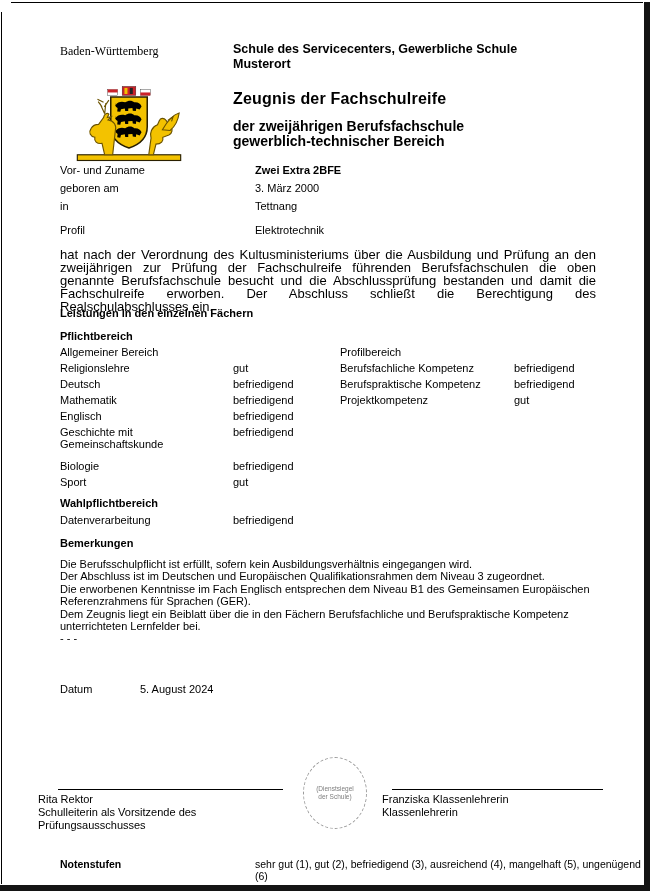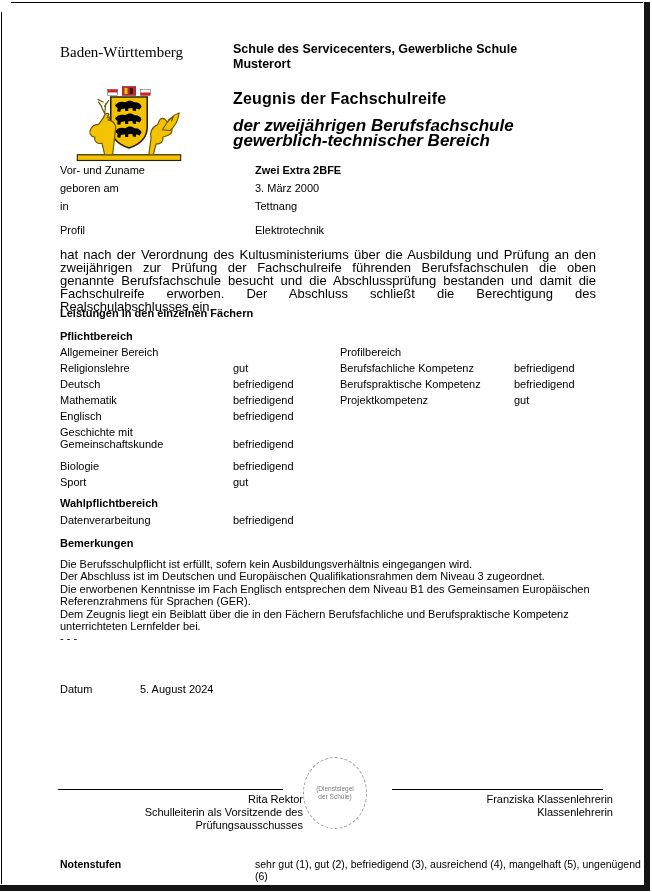--- a/index.html
+++ b/index.html
@@ -10,52 +10,52 @@
   
   .b-top{position:absolute;top:2px;left:11px;right:9px;height:1px;background:#000;}
   .b-left{position:absolute;left:1px;top:12px;bottom:8px;width:1px;background:#000;}
   .b-right{position:absolute;top:2px;right:2px;bottom:1px;width:6px;background:#141414;}
   .b-bottom{position:absolute;left:0;right:2px;bottom:1px;height:6px;background:#141414;}
 
   .abs{position:absolute;}
   .bold{font-weight:bold;}
   .pre{white-space:pre-line;}
 
-  .brand{left:60px;top:44px;font-family:"Liberation Serif",serif;font-size:15px;}
+  .brand{left:60px;top:44px;font-family:"Liberation Serif",serif;font-size:12px;}
   .arms{left:72px;top:84px;width:114px;height:80px;}
   .school{left:233px;top:42px;font-size:12.5px;font-weight:bold;line-height:15px;width:380px;}
   .title{left:233px;top:90px;font-size:16px;font-weight:bold;letter-spacing:.2px;}
-  .subtitle{left:233px;top:119px;font-size:17px;font-weight:bold;line-height:14.5px;font-style:italic;}
+  .subtitle{left:233px;top:119px;font-size:14px;font-weight:bold;line-height:14.5px;}
 
   .kv{position:absolute;left:60px;display:flex;font-size:11px;line-height:12px;gap:22px;}
   .kv .k{width:173px;flex:none;}
   .kv.datum .k{width:58px;}
 
   .para{left:60px;top:249px;width:536px;font-size:13px;line-height:12.9px;text-align:justify;}
 
   .h-sec{left:60px;font-size:11px;font-weight:bold;}
 
   .gcol{position:absolute;top:346px;font-size:11px;}
   .gcol.left{left:60px;width:280px;}
   .gcol.right{left:340px;width:266px;}
   .gcol .hdr{line-height:12px;margin-bottom:4px;}
   .grow{display:flex;line-height:12px;margin-bottom:4px;align-items:flex-start;}
   .grow .subj{width:173px;flex:none;}
   .gcol.right .grow .subj{width:174px;}
-  .grow.wrap2{margin-bottom:10px;align-items:flex-end;}
+  .grow.wrap2{margin-bottom:10px;}
 
   .wahl{left:60px;top:497px;font-size:11px;}
   .wahl .h{font-weight:bold;line-height:12px;margin-bottom:5px;}
 
   .remarks{left:60px;top:537px;width:537px;font-size:11px;}
   .remarks .h{font-weight:bold;margin-bottom:9px;}
   .remarks .line{line-height:12.4px;}
 
   .sigline{height:1px;background:#000;top:789px;}
-  .sig-text{top:793px;font-size:11px;line-height:13px;text-align:right;}
+  .sig-text{top:793px;font-size:11px;line-height:13px;text-align:left;}
   .seal{
     left:303px;top:757px;width:62px;height:70px;border:1px dashed #999;border-radius:50%;
     display:flex;align-items:center;justify-content:center;text-align:center;
     font-size:6.5px;line-height:8px;color:#7d7d7d;
   }
   .footer{top:858px;font-size:10.5px;}
   .footer .k{font-weight:bold;}
 </style>
 </head>
 <body>

